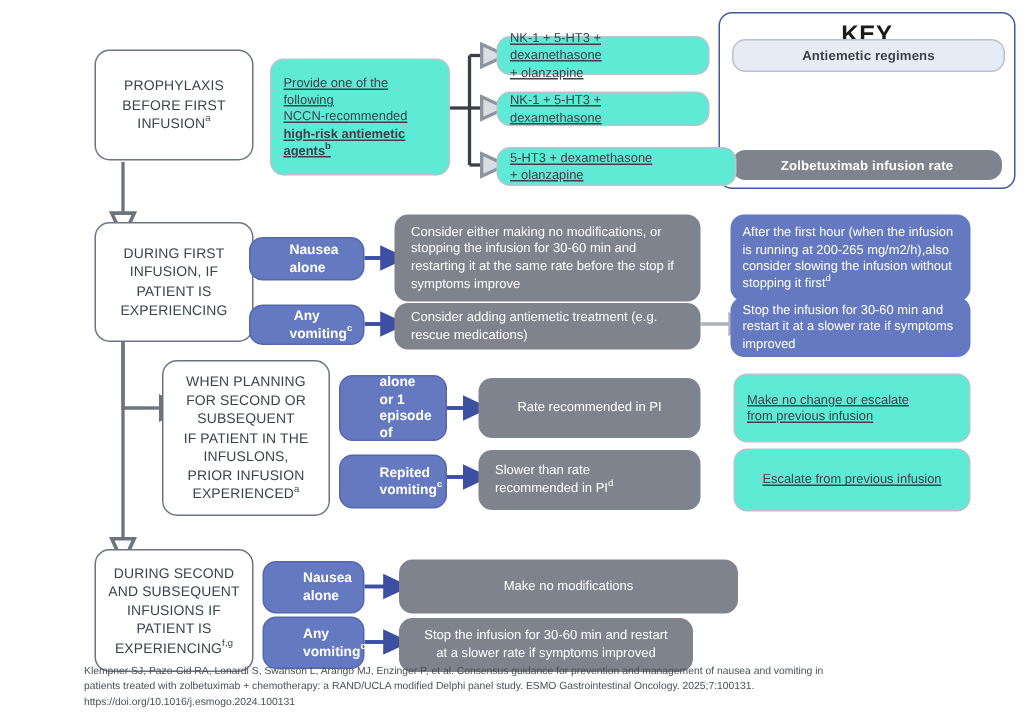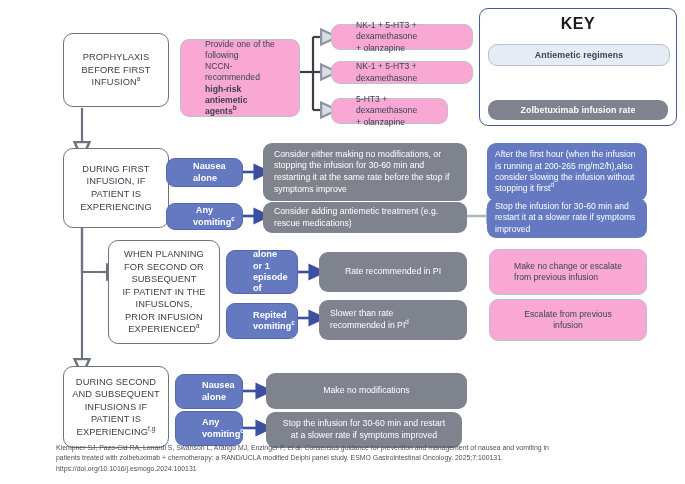--- a/index.html
+++ b/index.html
@@ -13,22 +13,22 @@
   .node .txt{width:100%;}
 
   
   .stage{
     border:1.4px solid #6d7480;border-radius:10px;background:#ffffff;
     justify-content:center;text-align:center;
     font-size:9.3px;line-height:12.6px;color:#3b424c;letter-spacing:.1px;
   }
   
   .regimen{
-    background:#f9a8d4;border:1.1px solid #b9c2cf;border-radius:9px;
-    font-size:8.6px;line-height:11.2px;color:#3b424c;padding:0 24px;
+    background:#5eead4;border:1.1px solid #b9c2cf;border-radius:9px;
+    font-size:8.6px;line-height:11.2px;color:#3b424c;padding:0 8px;text-decoration:underline;
   }
   .regimen.center{justify-content:center;text-align:center;}
   
   .symptom{
     background:#6479c0;border:1px solid #5468ad;border-radius:9px;color:#ffffff;
     font-weight:bold;font-size:9.2px;line-height:11.4px;padding:0 26px;
   }
   
   .rate{
     background:#7f838d;border-radius:9px;color:#ffffff;
@@ -52,21 +52,21 @@
     position:absolute;left:479px;top:8px;width:196px;height:116px;
     border:1.6px solid #45599f;border-radius:9px;background:#ffffff;
   }
   .keytitle{
     position:absolute;left:0;top:6px;width:196px;text-align:center;
     font-size:16px;font-weight:bold;color:#1b1b1b;letter-spacing:.5px;
   }
   .keyrow{position:absolute;left:8px;width:180px;height:20px;border-radius:9px;
     display:flex;align-items:center;justify-content:center;
     font-size:8.8px;font-weight:bold;letter-spacing:.1px;}
-  .k1{top:35px;background:#e6ecf5;border:1.1px solid #b9c2cf;color:#3b424c;}
+  .k1{top:17px;background:#e6ecf5;border:1.1px solid #b9c2cf;color:#3b424c;}
   .k2{top:63px;background:#6479c0;border:1px solid #5468ad;color:#ffffff;}
   .k3{top:91px;background:#7f838d;color:#ffffff;}
 
   
   .cite{
     position:absolute;left:56px;top:443px;width:600px;
     font-size:6.9px;line-height:10.4px;color:#4a4f59;
   }
   svg.wires{position:absolute;left:0;top:0;width:685px;height:484px;pointer-events:none;}
 </style>
@@ -144,21 +144,21 @@
     <div class="txt">
       <div>NK-1 + 5-HT3 + dexamethasone</div>
       <div>+ olanzapine</div>
     </div>
   </div>
   <div class="node regimen" style="left:331px;top:61px;width:142px;height:23px;">
     <div class="txt">
       <div>NK-1 + 5-HT3 + dexamethasone</div>
     </div>
   </div>
-  <div class="node regimen" style="left:331px;top:98px;width:117px;height:26px;">
+  <div class="node regimen" style="left:331px;top:98px;width:160px;height:26px;">
     <div class="txt">
       <div>5-HT3 + dexamethasone</div>
       <div>+ olanzapine</div>
     </div>
   </div>
 
   <div class="node stage" style="left:63px;top:148px;width:106px;height:80px;">
     <div class="txt">
       <div>DURING FIRST</div>
       <div>INFUSION, IF</div>
@@ -254,21 +254,21 @@
       <div><span>EXPERIENCING</span><sup>f,g</sup></div>
     </div>
   </div>
 
   <div class="node symptom" style="left:175px;top:374px;width:68px;height:35px;">
     <div class="txt">
       <div>Nausea</div>
       <div>alone</div>
     </div>
   </div>
-  <div class="node rate center" style="left:266px;top:373px;width:201px;height:36px;">
+  <div class="node rate center" style="left:266px;top:373px;width:226px;height:36px;">
     <div class="txt">
       <div>Make no modifications</div>
     </div>
   </div>
 
   <div class="node symptom" style="left:175px;top:411px;width:68px;height:35px;">
     <div class="txt">
       <div>Any</div>
       <div><span>vomiting</span><sup>c</sup></div>
     </div>

